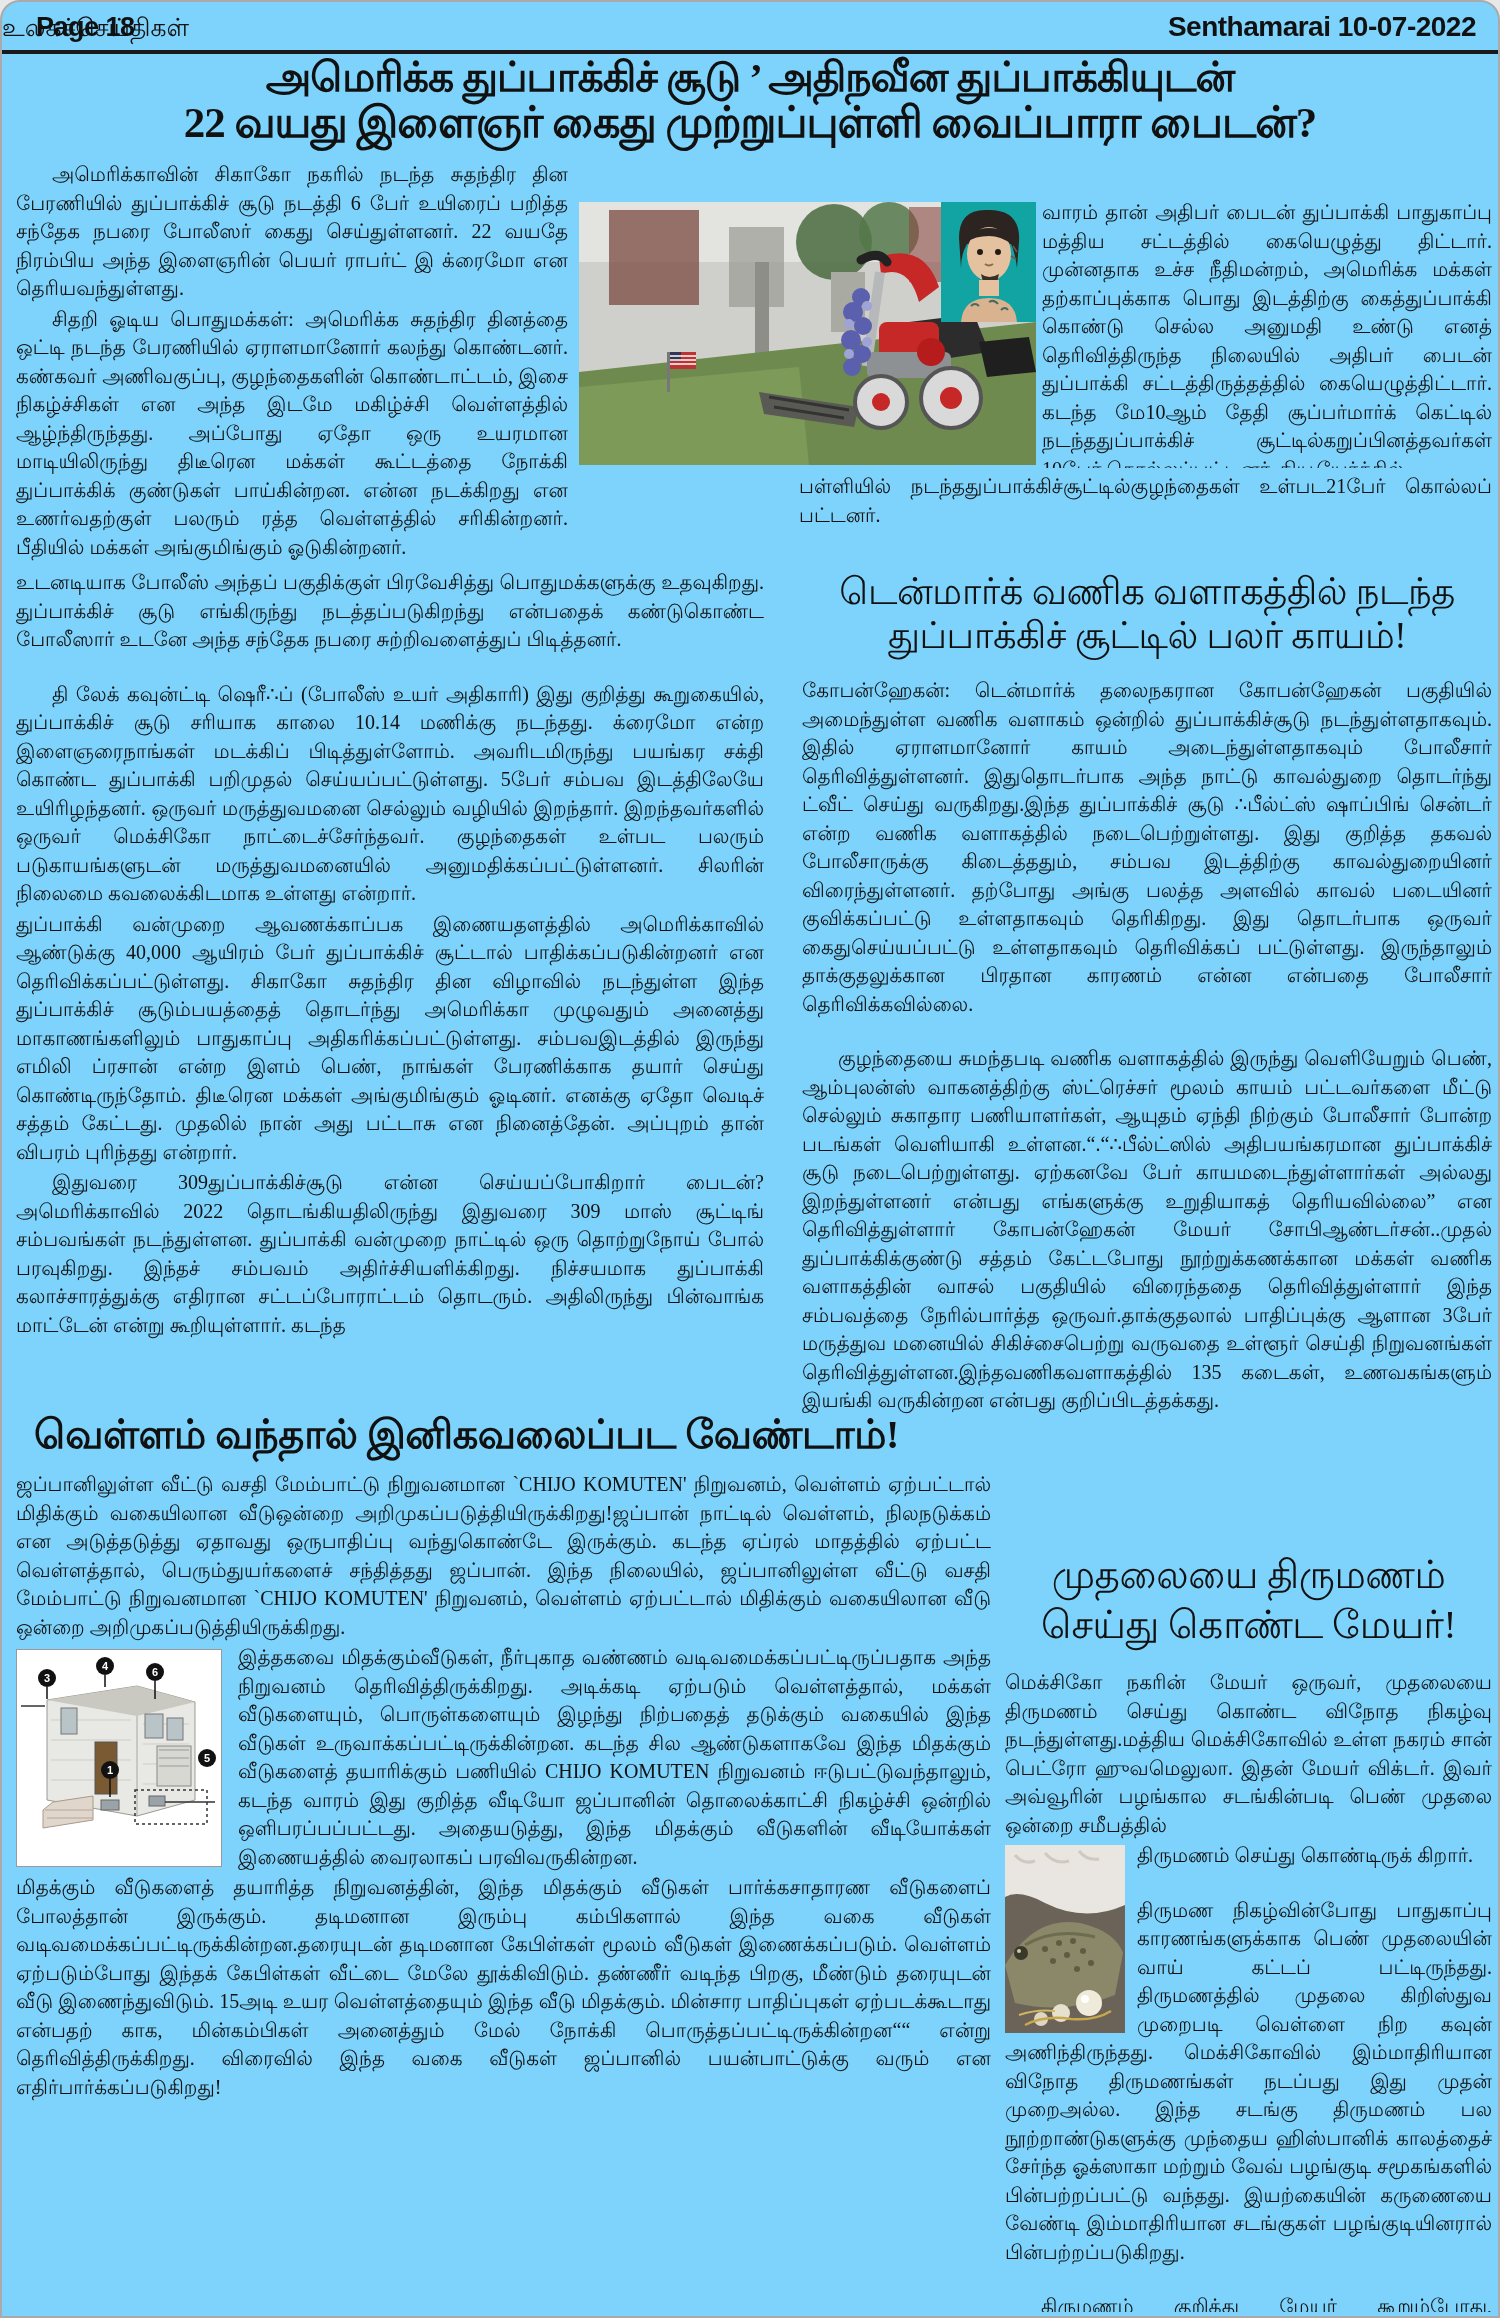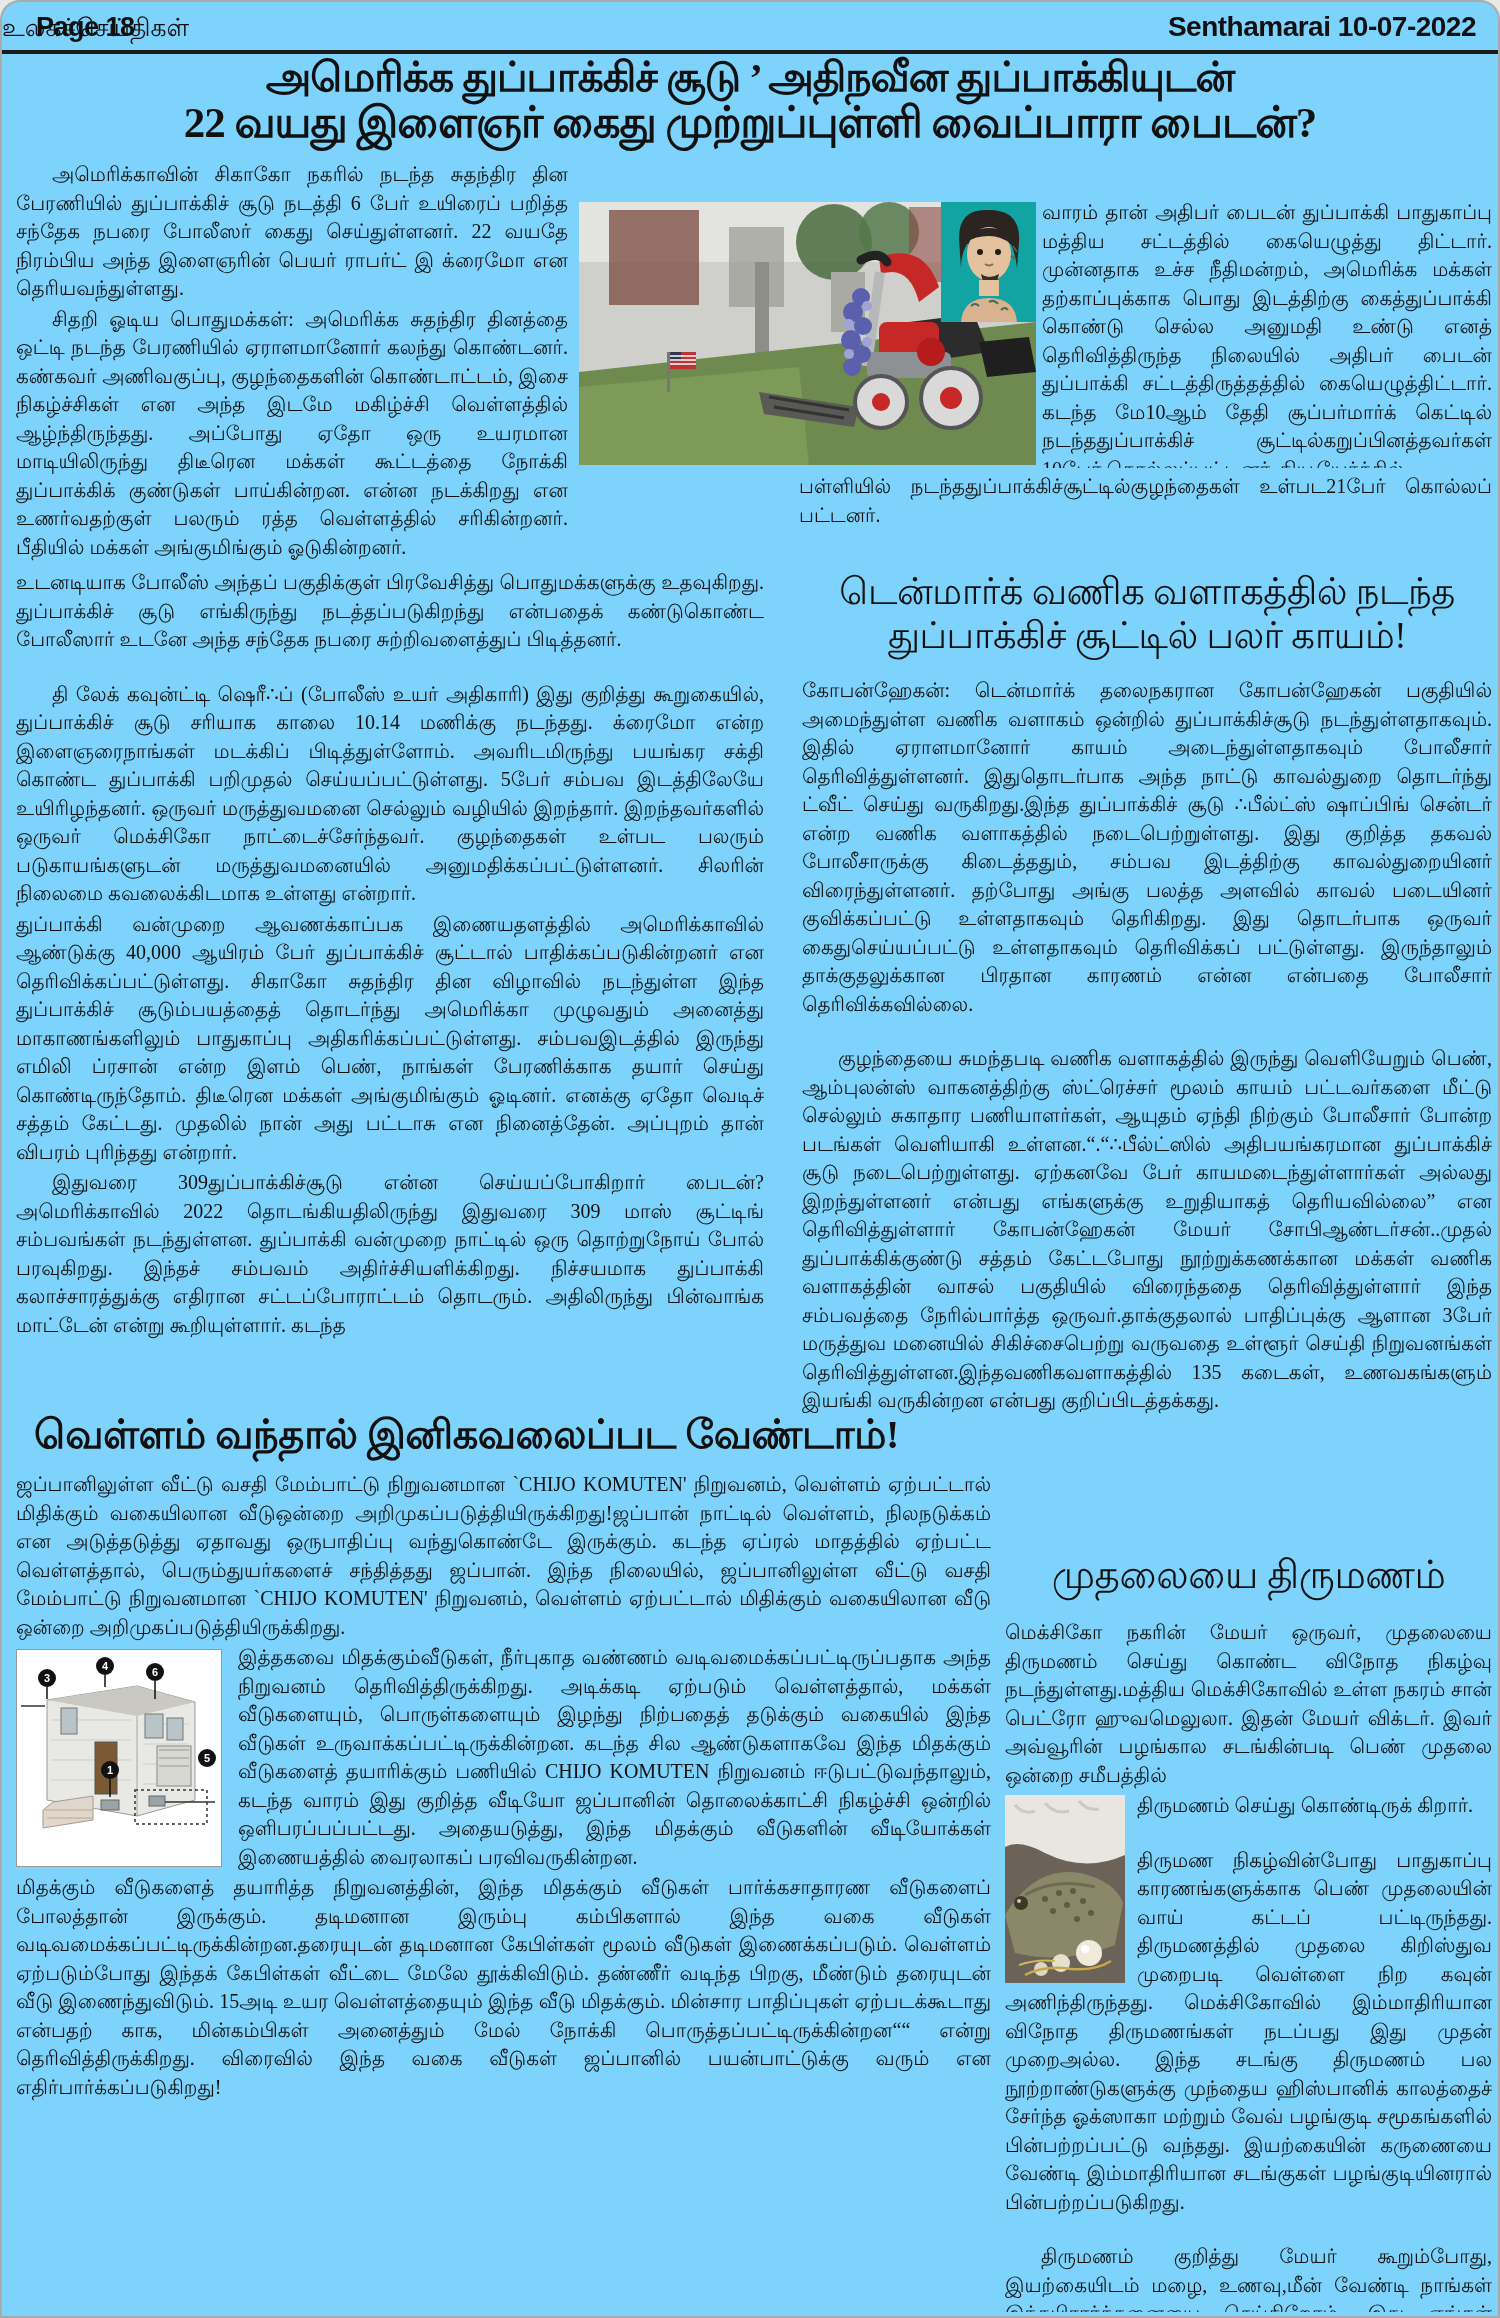--- a/index.html
+++ b/index.html
@@ -202,20 +202,21 @@
         </g>
       </svg>
     </div>
     <p>இத்தகவை மிதக்கும்வீடுகள், நீர்புகாத வண்ணம் வடிவமைக்கப்பட்டிருப்பதாக அந்த நிறுவனம் தெரிவித்திருக்கிறது. அடிக்கடி ஏற்படும் வெள்ளத்தால், மக்கள் வீடுகளையும், பொருள்களையும் இழந்து நிற்பதைத் தடுக்கும் வகையில் இந்த வீடுகள் உருவாக்கப்பட்டிருக்கின்றன. கடந்த சில ஆண்டுகளாகவே இந்த மிதக்கும் வீடுகளைத் தயாரிக்கும் பணியில் CHIJO KOMUTEN நிறுவனம் ஈடுபட்டுவந்தாலும், கடந்த வாரம் இது குறித்த வீடியோ ஜப்பானின் தொலைக்காட்சி நிகழ்ச்சி ஒன்றில் ஒளிபரப்பப்பட்டது. அதையடுத்து, இந்த மிதக்கும் வீடுகளின் வீடியோக்கள் இணையத்தில் வைரலாகப் பரவிவருகின்றன.</p>
     <p>மிதக்கும் வீடுகளைத் தயாரித்த நிறுவனத்தின், இந்த மிதக்கும் வீடுகள் பார்க்கசாதாரண வீடுகளைப் போலத்தான் இருக்கும். தடிமனான இரும்பு கம்பிகளால் இந்த வகை வீடுகள் வடிவமைக்கப்பட்டிருக்கின்றன.தரையுடன் தடிமனான கேபிள்கள் மூலம் வீடுகள் இணைக்கப்படும். வெள்ளம் ஏற்படும்போது இந்தக் கேபிள்கள் வீட்டை மேலே தூக்கிவிடும். தண்ணீர் வடிந்த பிறகு, மீண்டும் தரையுடன் வீடு இணைந்துவிடும். 15அடி உயர வெள்ளத்தையும் இந்த வீடு மிதக்கும். மின்சார பாதிப்புகள் ஏற்படக்கூடாது என்பதற் காக, மின்கம்பிகள் அனைத்தும் மேல் நோக்கி பொருத்தப்பட்டிருக்கின்றன““ என்று தெரிவித்திருக்கிறது. விரைவில் இந்த வகை வீடுகள் ஜப்பானில் பயன்பாட்டுக்கு வரும் என எதிர்பார்க்கப்படுகிறது!</p>
   </div>
 
   <div class="blk txt" style="left:1003px;top:1548px;width:487px;height:762px;">
     <div class="subhead" style="font-size:39px;line-height:50px;">
       <div>முதலையை திருமணம்</div>
+      <div>செய்து கொண்ட மேயர்!</div>
     </div>
     <p>மெக்சிகோ நகரின் மேயர் ஒருவர், முதலையை திருமணம் செய்து கொண்ட விநோத நிகழ்வு நடந்துள்ளது.மத்திய மெக்சிகோவில் உள்ள நகரம் சான் பெட்ரோ ஹுவமெலுலா. இதன் மேயர் விக்டர். இவர் அவ்வூரின் பழங்கால சடங்கின்படி பெண் முதலை ஒன்றை சமீபத்தில்</p>
     <div class="float-croc">
       <svg width="120" height="188" viewBox="0 0 120 188">
         <rect width="120" height="188" fill="#6b6258"></rect>
         <path d="M0 0 L120 0 L120 60 Q80 78 40 58 Q14 44 0 52 Z" fill="#e9e6e1"></path>
         <path d="M10 10 q8 10 20 6 M40 8 q10 12 24 8 M74 6 q8 10 20 8" stroke="#cfc9c0" stroke-width="3" fill="none"></path>
 
         <path d="M0 120 Q30 70 75 78 Q110 86 118 108 L110 150 Q60 170 10 158 Z" fill="#8a8868"></path>
         <path d="M20 100 Q50 82 90 92" stroke="#6e6c50" stroke-width="3" fill="none"></path>

